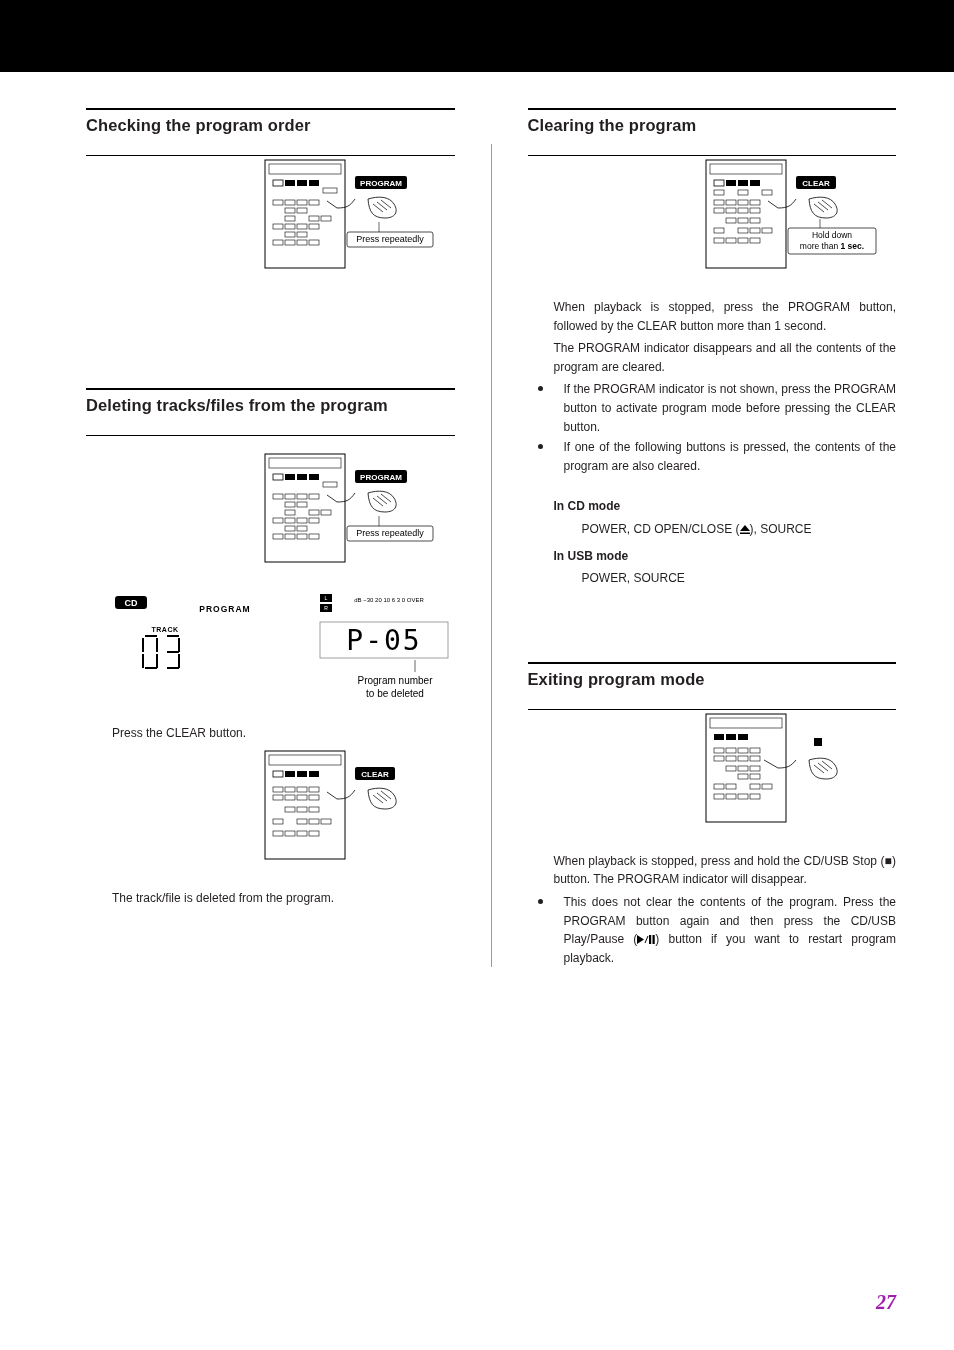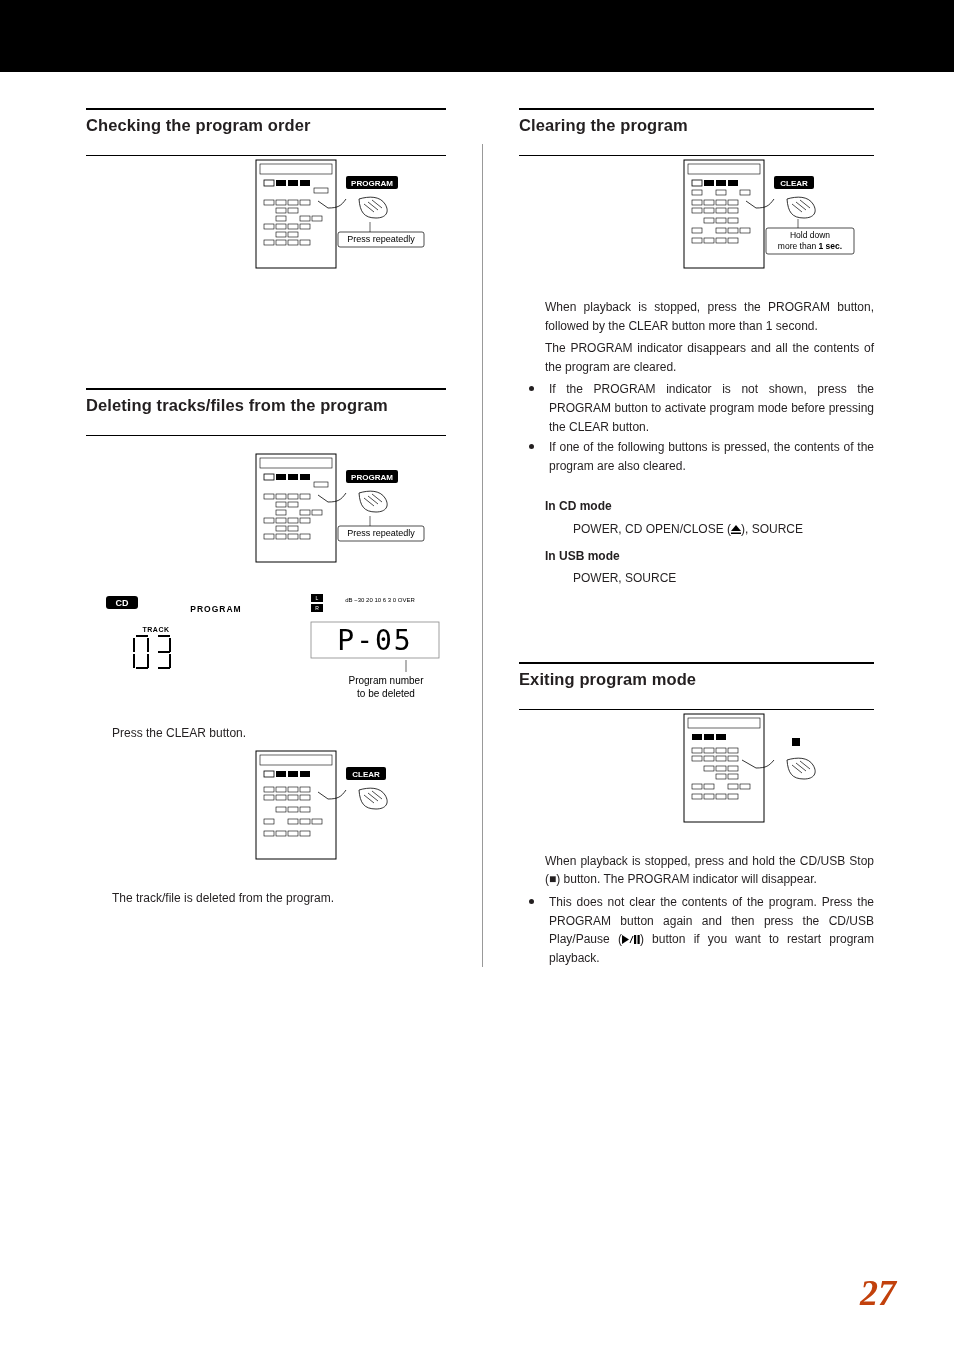--- a/index.html
+++ b/index.html
@@ -1,36 +1,36 @@
 <!DOCTYPE html>
 <html><head>
 <meta charset="utf-8">
 <style>
   * { box-sizing: border-box; margin: 0; padding: 0; }
   html, body { width: 954px; height: 1350px; background: #fff; font-family: "Helvetica Neue", Arial, sans-serif; color: #231f20; }
   .header-black { width: 100%; height: 72px; background: #000; }
-  .page { padding: 36px 80px 0 86px; position: relative; display: flex; gap: 36px; }
+  .page { padding: 36px 58px 0 86px; position: relative; display: flex; gap: 36px; }
   .col { width: 390px; }
   .col-right { width: 390px; }
   .rule-thick { border-top: 2.5px solid #000; margin-bottom: 6px; }
   .rule-thin { border-top: 1px solid #000; margin-top: 2px; }
   .sec-head { font-weight: 700; font-size: 16.5px; letter-spacing: 0.1px; margin-bottom: 20px; }
   .body { font-size: 12px; line-height: 1.55; font-weight: 300; }
   .body p { margin-bottom: 4px; }
   .indent { padding-left: 26px; }
-  .bullet { display: flex; gap: 15px; padding-left: 10px; margin-top: 2px; }
+  .bullet { display: flex; gap: 21px; padding-left: 10px; margin-top: 2px; }
   .bullet .dot { flex: 0 0 5px; height: 5px; border-radius: 50%; background: #231f20; margin-top: 6px; }
   .bullet .bt { flex: 1; text-align: justify; }
   .justify { text-align: justify; }
   .bold { font-weight: 700; }
   .spacer-lg { height: 90px; }
   .spacer-sm { height: 14px; }
   .svgwrap { text-align: right; margin: 0 auto 18px; }
   .col-divider { border-left: 1px solid #999; align-self: stretch; margin-top: 36px; }
-  .pagenum { position: absolute; right: 58px; bottom: 36px; font-size: 36px; font-style: italic; font-weight: 700; font-family: Georgia, "Times New Roman", serif; color: #c2410c; }
+  .pagenum { position: absolute; right: 58px; bottom: 36px; font-size: 20px; font-style: italic; font-weight: 700; font-family: Georgia, "Times New Roman", serif; color: #a21caf; }
   .sub-indent { padding-left: 54px; }
   .mode-indent { padding-left: 26px; margin-top: 8px; }
 </style>
 </head>
 <body>
 
 <div class="header-black"></div>
 
 <div class="page">
 

